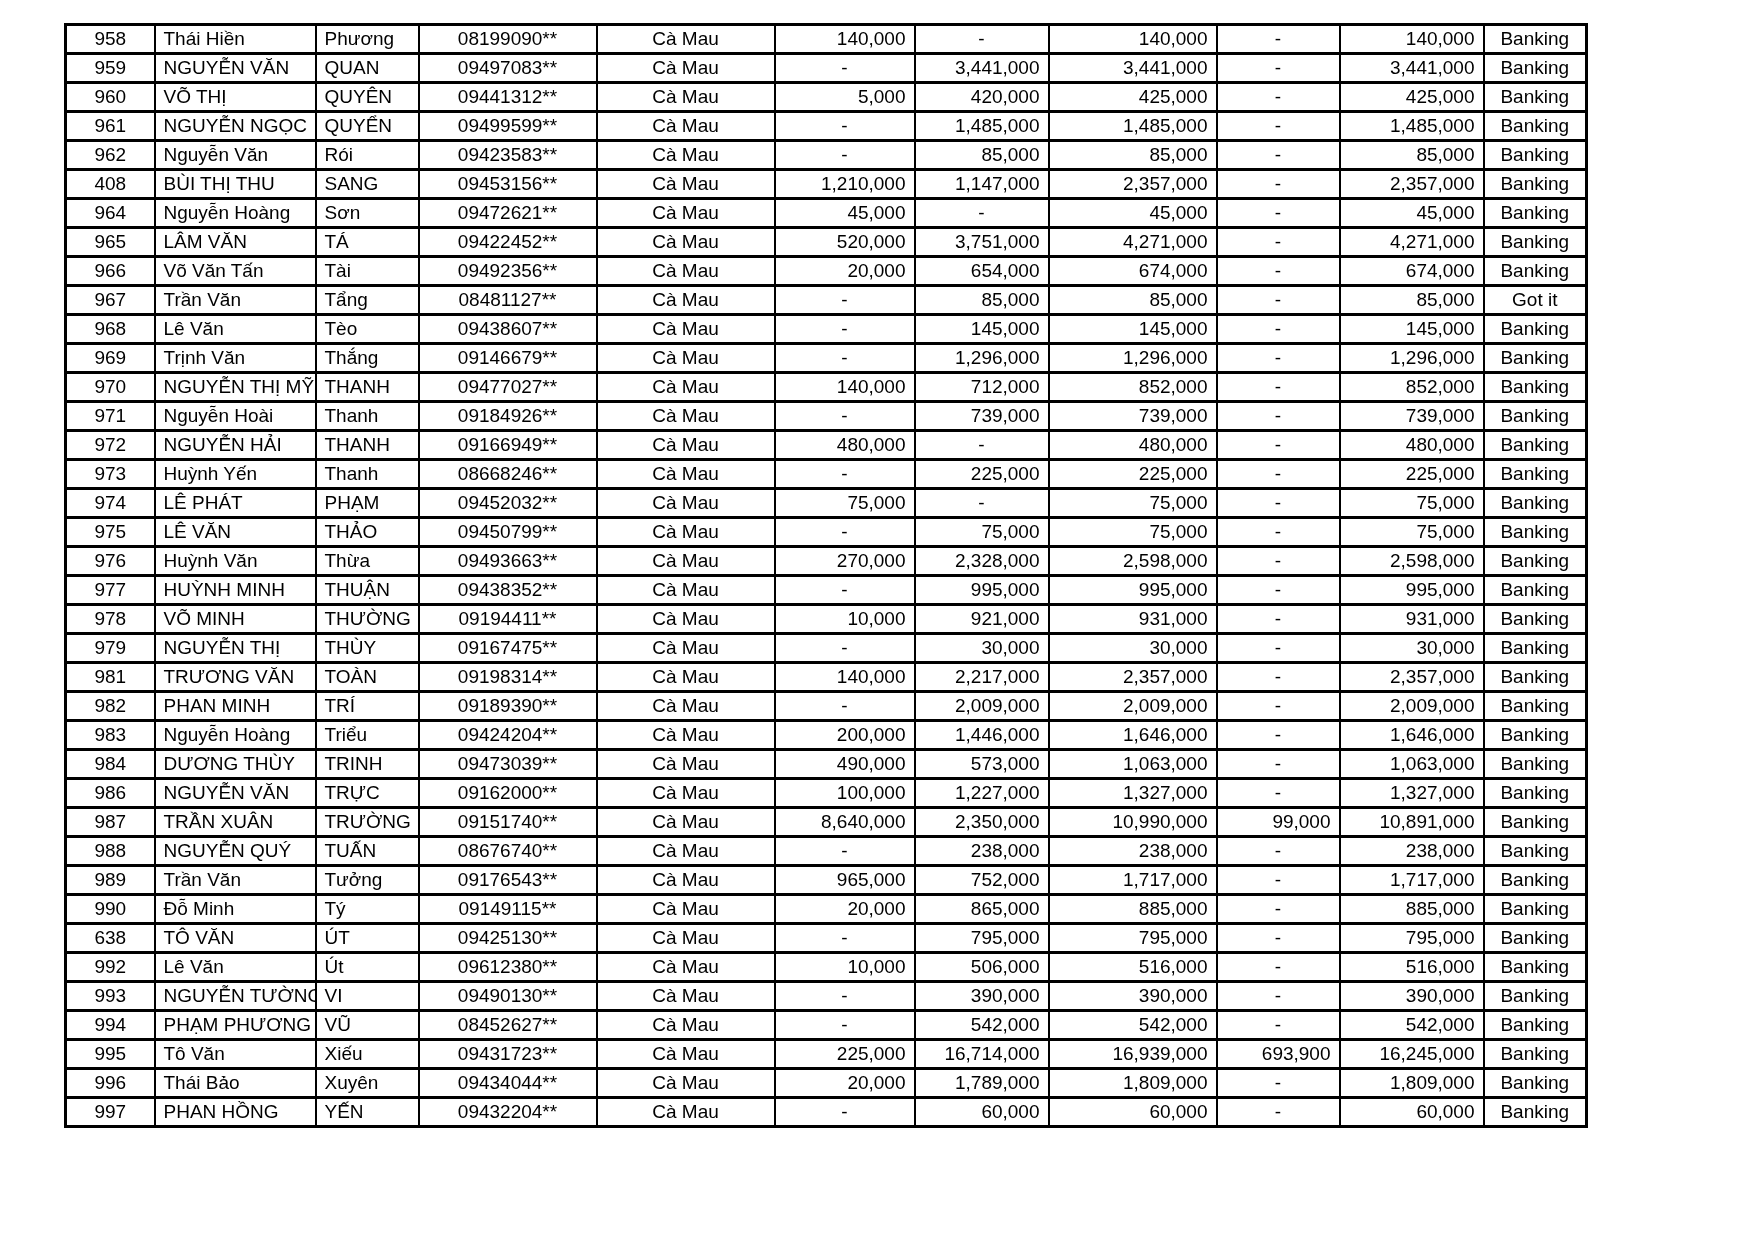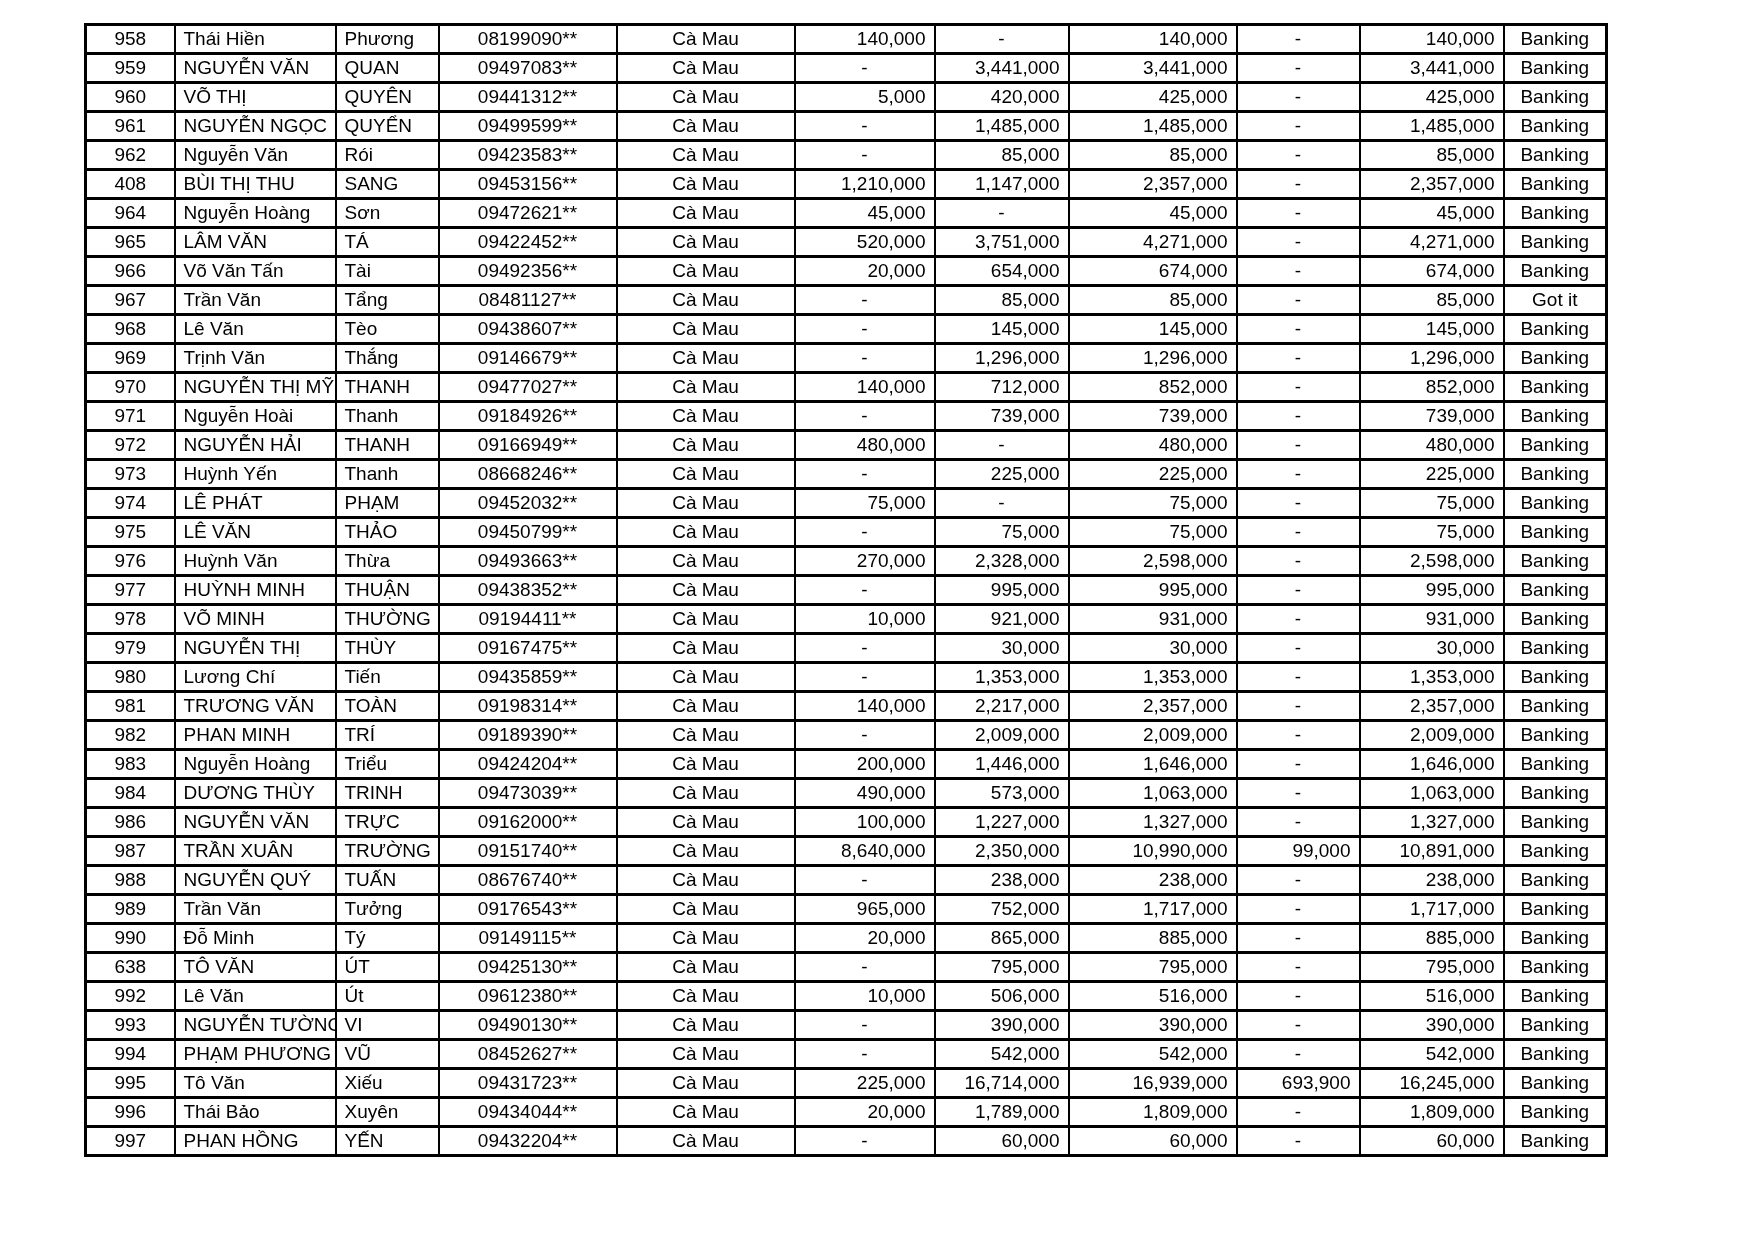--- a/index.html
+++ b/index.html
@@ -5,21 +5,21 @@
   html, body {
     margin: 0;
     padding: 0;
     background: #ffffff;
     width: 1755px;
     height: 1241px;
     overflow: hidden;
   }
   .sheet {
     position: absolute;
-    left: 84px;
+    left: 64px;
     top: 23px;
   }
   table.grid {
     border-collapse: collapse;
     table-layout: fixed;
     width: 1521px;
     font-family: "Liberation Sans", "DejaVu Sans", sans-serif;
     font-size: 19px;
     color: #000000;
     background: #ffffff;
@@ -356,33 +356,20 @@
           <td class="align-center">09167475**</td>
           <td class="align-center">Cà Mau</td>
           <td class="align-right dash">-</td>
           <td class="align-right">30,000</td>
           <td class="align-right">30,000</td>
           <td class="align-right dash">-</td>
           <td class="align-right">30,000</td>
           <td class="align-center">Banking</td>
         </tr>
         <tr>
-          <td class="align-center">980</td>
-          <td class="align-left">Lương Chí</td>
-          <td class="align-left">Tiến</td>
-          <td class="align-center">09435859**</td>
-          <td class="align-center">Cà Mau</td>
-          <td class="align-right dash">-</td>
-          <td class="align-right">1,353,000</td>
-          <td class="align-right">1,353,000</td>
-          <td class="align-right dash">-</td>
-          <td class="align-right">1,353,000</td>
-          <td class="align-center">Banking</td>
-        </tr>
-        <tr>
           <td class="align-center">981</td>
           <td class="align-left">TRƯƠNG VĂN</td>
           <td class="align-left">TOÀN</td>
           <td class="align-center">09198314**</td>
           <td class="align-center">Cà Mau</td>
           <td class="align-right">140,000</td>
           <td class="align-right">2,217,000</td>
           <td class="align-right">2,357,000</td>
           <td class="align-right dash">-</td>
           <td class="align-right">2,357,000</td>

